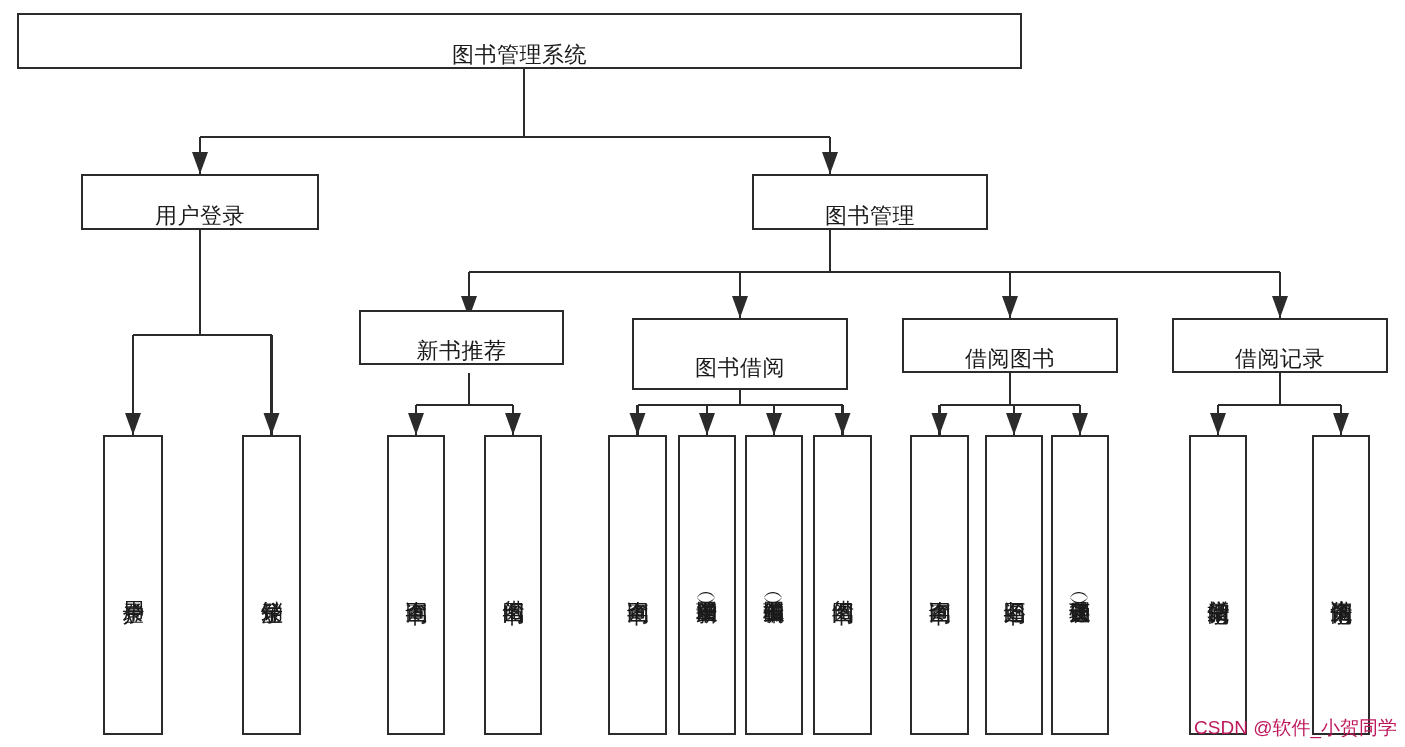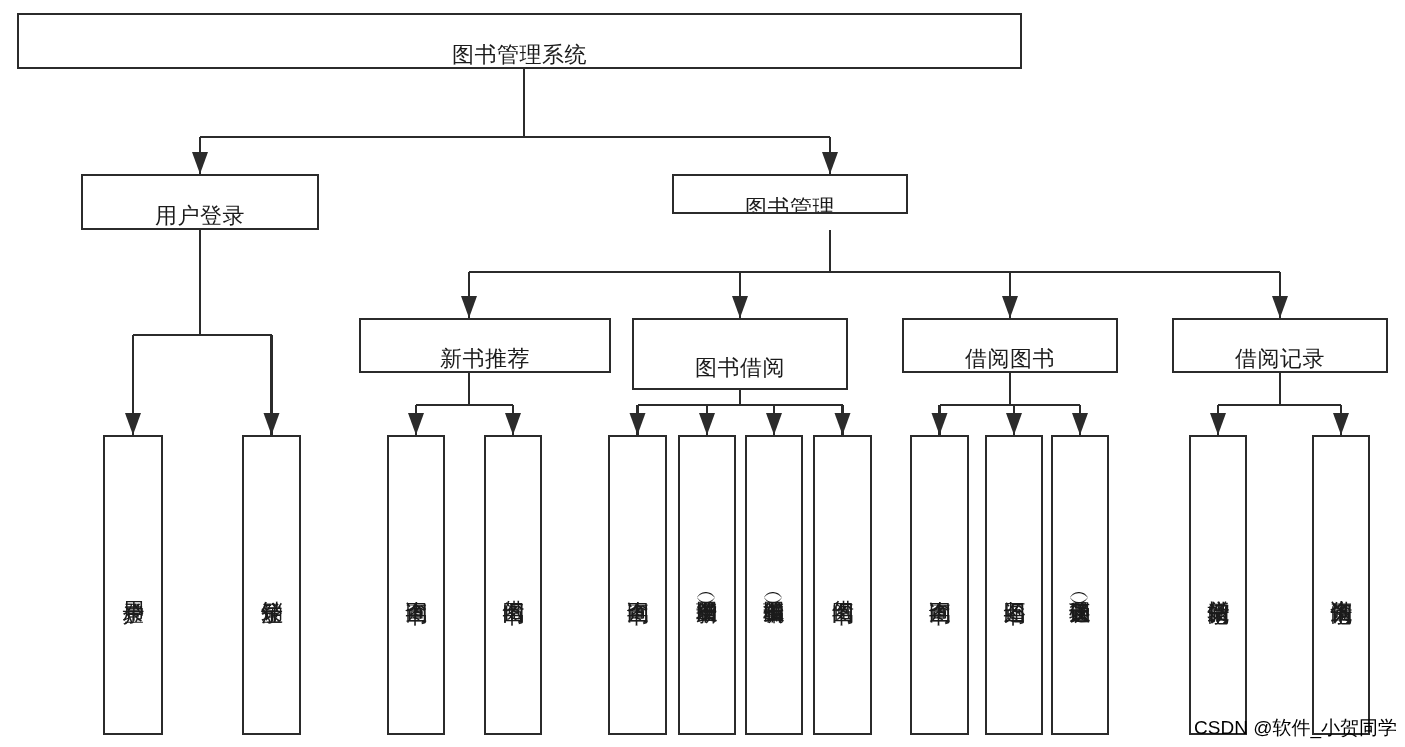--- a/index.html
+++ b/index.html
@@ -57,21 +57,21 @@
   .node-label-v.compact {
     font-size: 21px;
     line-height: 1.13;
     letter-spacing: 0px;
   }
   .watermark {
     position: absolute;
     right: 8px;
     bottom: 6px;
     font-size: 19px;
-    color: #000000;
+    color: #be185d;
     white-space: nowrap;
     font-family: "Liberation Sans", "DejaVu Sans", sans-serif;
   }
 </style>
 </head>
 <body>
 
 <div id="diagram-root">
   <svg class="connector-layer" viewBox="0 0 1405 747" xmlns="http://www.w3.org/2000/svg">
     <g id="connectors">
@@ -129,24 +129,24 @@
         <path d="M 1333 413 L 1349 413 L 1341 435 Z" fill="#2b2b2b"></path>
       </g>
   </svg>
   <div id="nodes-layer">
       <div class="node-box" style="left: 17px; top: 13px; width: 1005px; height: 56px;">
         <span class="node-label-h">图书管理系统</span>
       </div>
       <div class="node-box" style="left: 81px; top: 174px; width: 238px; height: 56px;">
         <span class="node-label-h">用户登录</span>
       </div>
-      <div class="node-box" style="left: 672px; top: 174px; width: 236px; height: 40px; text-align: center;">
+      <div class="node-box" style="left: 752px; top: 174px; width: 236px; height: 56px; text-align: center;">
         <span class="node-label-h">图书管理</span>
       </div>
-      <div class="node-box" style="left: 359px; top: 318px; width: 252px; height: 55px;">
+      <div class="node-box" style="left: 359px; top: 310px; width: 205px; height: 55px;">
         <span class="node-label-h">新书推荐</span>
       </div>
       <div class="node-box" style="left: 632px; top: 318px; width: 216px; height: 72px;">
         <span class="node-label-h">图书借阅</span>
       </div>
       <div class="node-box" style="left: 902px; top: 318px; width: 216px; height: 55px;">
         <span class="node-label-h">借阅图书</span>
       </div>
       <div class="node-box" style="left: 1172px; top: 318px; width: 216px; height: 55px; font-family: Liberation Serif, serif;">
         <span class="node-label-h">借阅记录</span>

